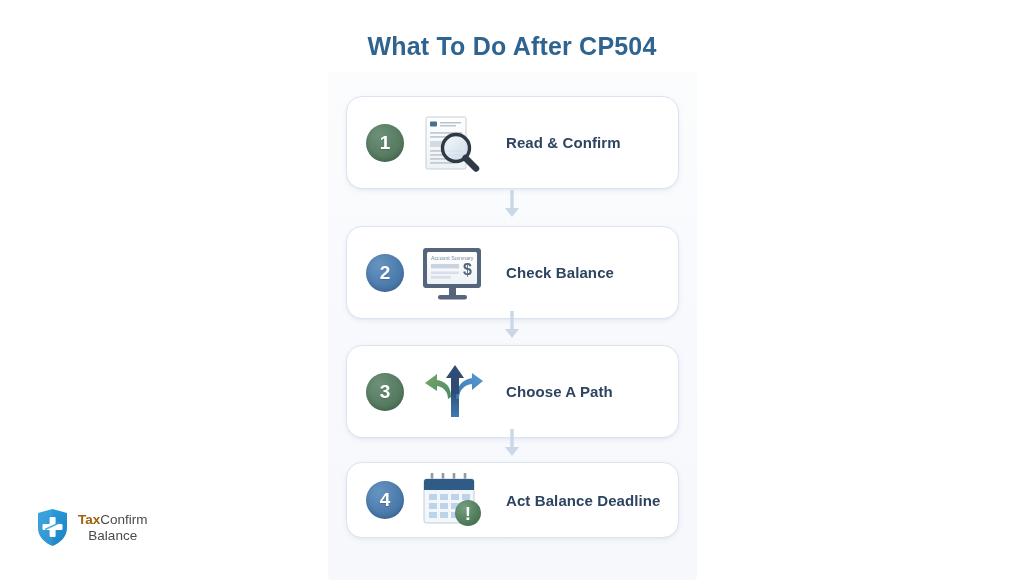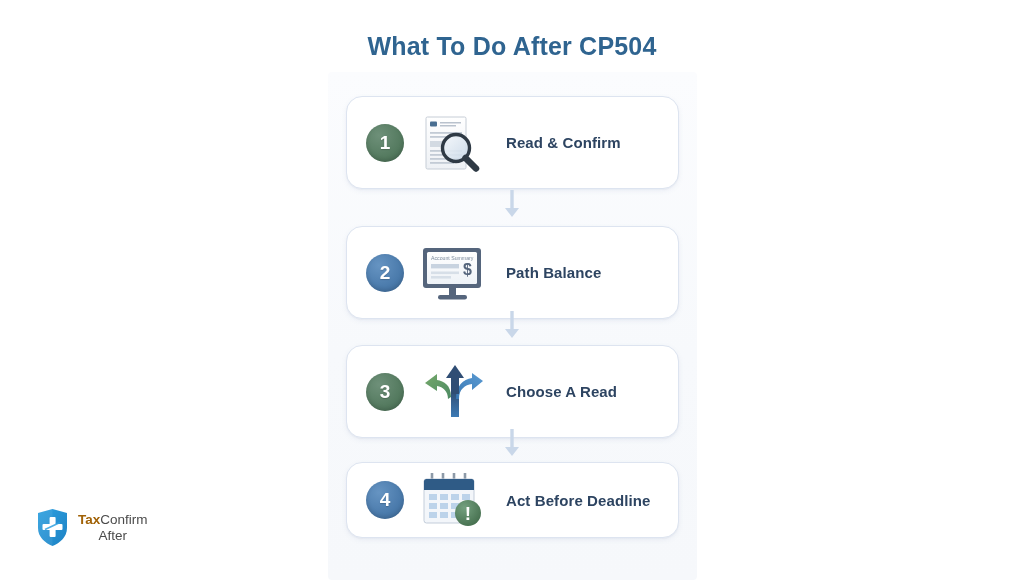--- a/index.html
+++ b/index.html
@@ -194,21 +194,21 @@
         <rect x="9" y="10" width="50" height="32" rx="1.5" fill="url(#scr)"></rect>
         <text x="13" y="18" font-family="Liberation Sans, sans-serif" font-size="5.2" fill="#7b8a9c">Account Summary</text>
         <rect x="13" y="22" width="28" height="4.4" fill="#c8d3e0"></rect>
         <rect x="13" y="29.5" width="28" height="2.6" fill="#d7dfe8"></rect>
         <rect x="13" y="34" width="20" height="2.6" fill="#d7dfe8"></rect>
         <text x="45" y="33" font-family="Liberation Sans, sans-serif" font-size="16" font-weight="bold" fill="#55657c">$</text>
         <rect x="31" y="46" width="7" height="8" fill="#55657c"></rect>
         <rect x="20" y="53" width="29" height="4.5" rx="2.2" fill="#55657c"></rect>
       </svg>
     </div>
-    <div class="step-label">Path Balance</div>
+    <div class="step-label">Check Balance</div>
   </div>
 
   <div class="connector a2">
     <svg viewBox="0 0 20 30" xmlns="http://www.w3.org/2000/svg">
       <path d="M10 0 L10 18" stroke="#c9d7e9" stroke-width="3.4"></path>
       <path d="M3 18 L17 18 L10 27 Z" fill="#c9d7e9"></path>
     </svg>
   </div>
 
   <div class="card c3">
@@ -229,21 +229,21 @@
               <stop offset="1" stop-color="#5a9ad2"></stop>
           </linearGradient>
         </defs>
         <path d="M33 56 L33 30 L41 30 L41 56 Z" fill="url(#stem)"></path>
         <path d="M33 36 C33 24 26 20 19 19 L19 13 L7 22 L19 30 L19 25 C25 26 30 30 30 38 Z" fill="url(#grn)"></path>
         <path d="M41 38 C41 28 47 24 54 23 L54 29 L65 20 L54 12 L54 17 C45 18 38 25 38 38 Z" fill="url(#blu)"></path>
         <path d="M37 4 L46 17 L28 17 Z" fill="#2f4d74"></path>
         <rect x="33" y="15" width="8" height="18" fill="#2f4d74"></rect>
       </svg>
     </div>
-    <div class="step-label">Choose A Read</div>
+    <div class="step-label">Choose A Path</div>
   </div>
 
   <div class="connector a3">
     <svg viewBox="0 0 20 30" xmlns="http://www.w3.org/2000/svg">
       <path d="M10 0 L10 18" stroke="#c9d7e9" stroke-width="3.4"></path>
       <path d="M3 18 L17 18 L10 27 Z" fill="#c9d7e9"></path>
     </svg>
   </div>
 
   <div class="card c4">
@@ -275,21 +275,21 @@
           <rect x="33" y="34" width="8" height="6"></rect>
             <rect x="44" y="34" width="8" height="6"></rect>
           <rect x="11" y="43" width="8" height="6"></rect>
             <rect x="22" y="43" width="8" height="6"></rect>
           <rect x="33" y="43" width="8" height="6"></rect>
         </g>
         <circle cx="50" cy="44" r="13" fill="url(#alert)"></circle>
         <text x="50" y="51" text-anchor="middle" font-family="Liberation Sans, sans-serif" font-size="19" font-weight="bold" fill="#ffffff">!</text>
       </svg>
     </div>
-    <div class="step-label">Act Before Deadline</div>
+    <div class="step-label">Act Balance Deadline</div>
   </div>
 
   <div class="logo">
     <div class="logo-mark">
       <svg viewBox="0 0 33 39" xmlns="http://www.w3.org/2000/svg">
         <defs>
           <linearGradient id="shd" x1="0" y1="0" x2="1" y2="1">
             <stop offset="0" stop-color="#2ea0e0"></stop>
               <stop offset="1" stop-color="#1d82c4"></stop>
           </linearGradient>
@@ -298,17 +298,17 @@
         <path d="M16.5 1 L2 5 L2 20 C2 29 9 35 16.5 38 Z" fill="#ffffff" opacity=".07"></path>
         <rect x="13.6" y="9" width="6" height="20" rx="1" fill="#ffffff"></rect>
         <rect x="6.5" y="16" width="20" height="6" rx="1" fill="#ffffff"></rect>
         <path d="M9 21.5 L24 14.5" stroke="#2ea0e0" stroke-width="1.6" opacity=".85"></path>
       </svg>
     </div>
     <div class="logo-text">
       <div class="logo-line1">
         <span class="bold">Tax</span><span>Confirm</span>
       </div>
-      <div class="logo-line2">After</div>
+      <div class="logo-line2">Balance</div>
     </div>
   </div>
 
 </div>
 
 </body></html>

